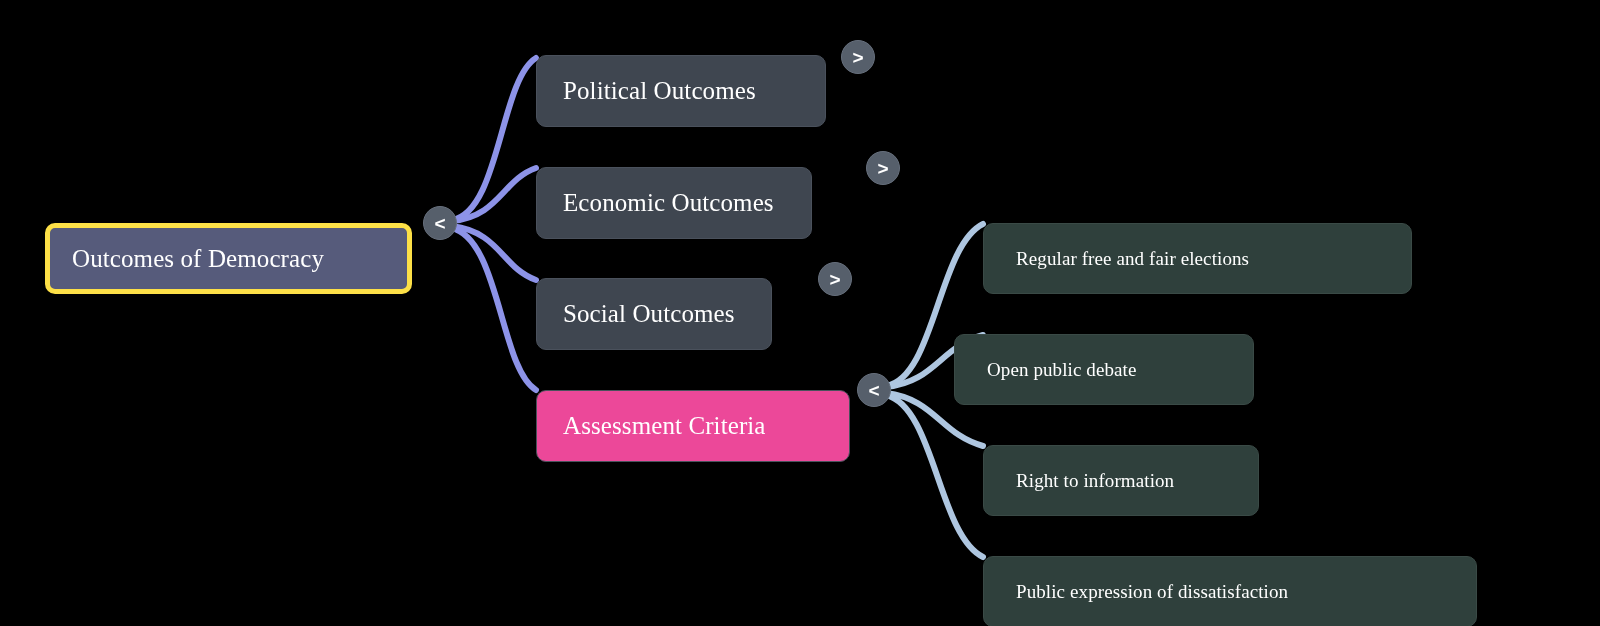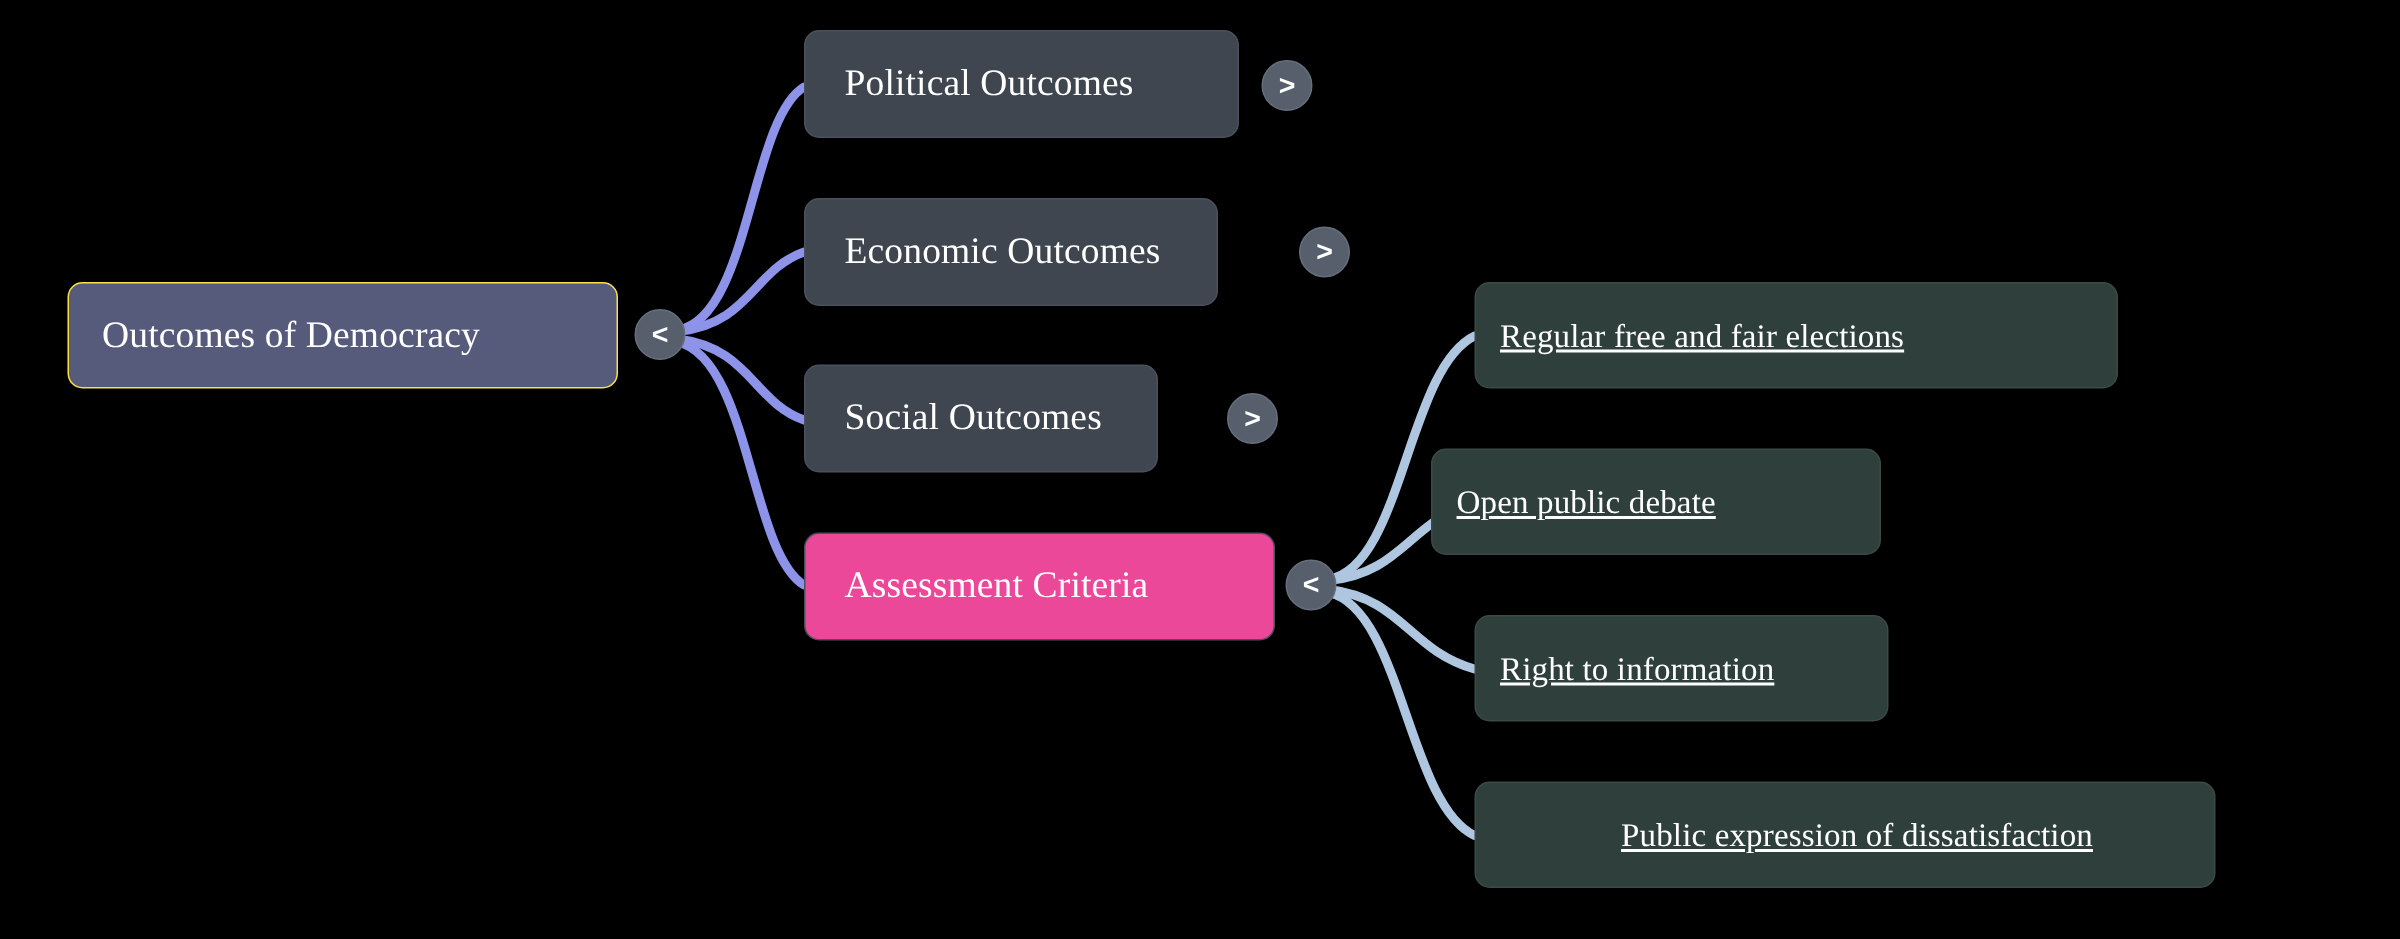--- a/index.html
+++ b/index.html
@@ -25,39 +25,39 @@
   }
   .node {
     position: absolute;
     box-sizing: border-box;
     display: flex;
     align-items: center;
     border-radius: 10px;
     color: #ffffff;
     white-space: nowrap;
     letter-spacing: 0.1px;
+    margin-top: 35px;
   }
   .node-root {
     background: #565b7b;
-    border: 1px solid #fde047;
+    border: 5px solid #fde047;
     padding-left: 22px;
     font-size: 25px;
   }
   .node-branch {
     background: #3f4650;
     border: 1px solid #4a515c;
     padding-left: 26px;
     font-size: 25px;
   }
   .node-leaf {
     background: #2f403c;
     border: 1px solid #3a4a46;
-    padding-left: 16px;
-    font-size: 22px;
-    text-decoration: underline;
+    padding-left: 32px;
+    font-size: 19px;
   }
   .toggle {
     position: absolute;
     width: 34px;
     height: 34px;
     border-radius: 50%;
     background: #565f6b;
     border: 1px solid #666f7c;
     box-sizing: border-box;
     display: flex;
@@ -122,18 +122,18 @@
   <div id="leaf-layer">
       <div class="node node-leaf" style="left: 983px; top: 188px; width: 429px; height: 71px; background: rgb(47, 64, 60);">
         <span>Regular free and fair elections</span>
       </div>
       <div class="node node-leaf" style="left: 954px; top: 299px; width: 300px; height: 71px; background: rgb(47, 64, 60);">
         <span>Open public debate</span>
       </div>
       <div class="node node-leaf" style="left: 983px; top: 410px; width: 276px; height: 71px; background: rgb(47, 64, 60);">
         <span>Right to information</span>
       </div>
-      <div class="node node-leaf" style="left: 983px; top: 521px; width: 494px; height: 71px; background: rgb(47, 64, 60); justify-content: center;">
+      <div class="node node-leaf" style="left: 983px; top: 521px; width: 494px; height: 71px; background: rgb(47, 64, 60);">
         <span>Public expression of dissatisfaction</span>
       </div>
     </div>
 
 </div>
 
 </body></html>

